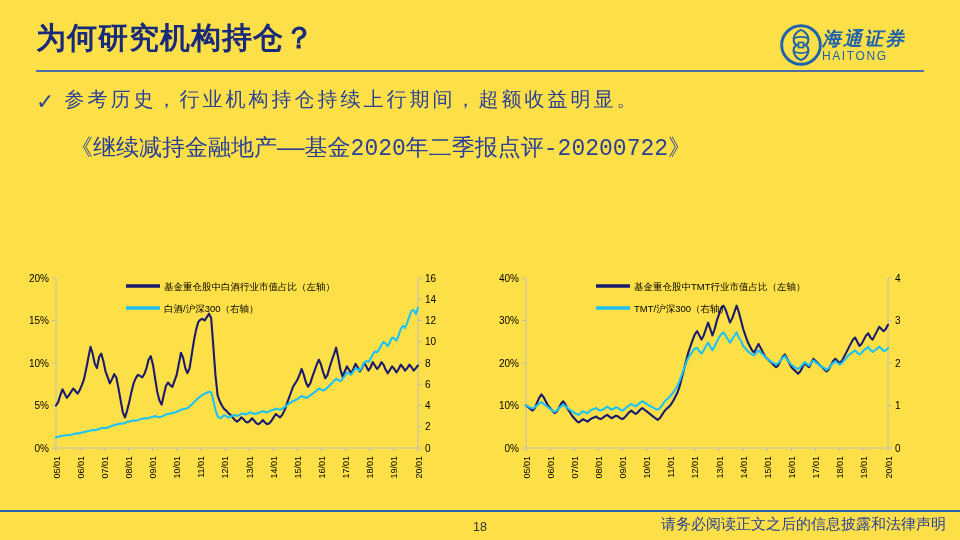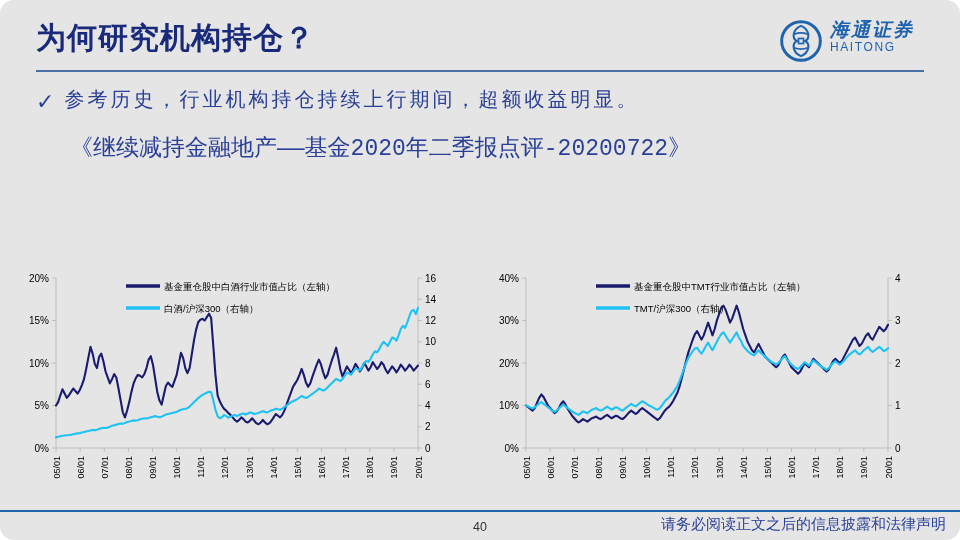--- a/index.html
+++ b/index.html
@@ -3,41 +3,41 @@
 <meta charset="utf-8">
 <style>
   html,body{margin:0;padding:0;}
   body{
     width:960px;height:540px;
     background:#ffffff;
     font-family:"Liberation Sans", sans-serif;
     overflow:hidden;
     position:relative;
   }
-  .slide{position:absolute;inset:0;background:#e5e5e5;border-radius:14px;}
+  .slide{position:absolute;inset:0;background:#fde047;}
 
   
   .title{
     position:absolute;left:36px;top:18px;
     font-family:"Liberation Serif", serif;
     font-weight:bold;
     font-size:30px;
     color:#1a2a7a;
     letter-spacing:1px;
     white-space:nowrap;
   }
   .title-rule{
     position:absolute;left:36px;right:36px;top:70px;
     height:2px;
     background:#4a6fa5;
   }
   .logo{
     position:absolute;right:30px;top:20px;
     width:150px;height:50px;
-    display:flex;align-items:flex-start;gap:8px;
+    display:flex;align-items:center;
   }
   .logo-mark{width:42px;height:42px;flex:0 0 42px;}
   .logo-text{display:flex;flex-direction:column;align-items:flex-start;line-height:1;}
   .logo-cn{
     font-family:"Liberation Serif", serif;
     font-size:19px;font-weight:bold;color:#1f63ad;
     letter-spacing:2px;font-style:italic;
   }
   .logo-en{
     font-size:12px;font-weight:normal;color:#1f63ad;
@@ -322,16 +322,16 @@
         <path d="M46.00 143.50 L48.19 145.20 L50.39 146.90 L52.58 148.60 L54.78 146.05 L56.97 140.95 L59.16 135.85 L61.36 132.45 L63.55 135.00 L65.75 139.25 L67.94 143.50 L70.13 146.05 L72.33 148.60 L74.52 151.15 L76.72 149.45 L78.91 146.05 L81.10 141.80 L83.30 139.25 L85.49 142.65 L87.68 146.90 L89.88 150.30 L92.07 153.70 L94.27 156.25 L96.46 158.80 L98.65 160.50 L100.85 158.80 L103.04 157.10 L105.24 158.38 L107.43 159.65 L109.62 157.95 L111.82 156.25 L114.01 155.40 L116.21 154.55 L118.40 156.25 L120.59 157.10 L122.79 155.82 L124.98 154.13 L127.18 152.85 L129.37 154.55 L131.56 156.25 L133.76 154.97 L135.95 153.70 L138.15 154.55 L140.34 156.25 L142.53 157.10 L144.73 155.40 L146.92 152.85 L149.12 150.30 L151.31 148.60 L153.50 150.30 L155.70 152.00 L157.89 150.30 L160.08 147.75 L162.28 146.05 L164.47 147.75 L166.67 149.45 L168.86 151.15 L171.05 152.85 L173.25 154.55 L175.44 156.25 L177.64 157.95 L179.83 156.25 L182.02 152.85 L184.22 149.45 L186.41 146.90 L188.61 145.20 L190.80 142.65 L192.99 139.25 L195.19 135.00 L197.38 130.75 L199.58 124.38 L201.77 115.88 L203.96 107.38 L206.16 98.88 L208.35 90.38 L210.55 84.00 L212.74 77.63 L214.93 72.10 L217.13 69.13 L219.32 73.38 L221.52 77.63 L223.71 73.38 L225.90 67.00 L228.10 60.62 L230.29 67.00 L232.48 73.38 L234.68 67.00 L236.87 58.50 L239.07 52.13 L241.26 45.75 L243.45 43.63 L245.65 47.88 L247.84 54.25 L250.04 60.62 L252.23 56.38 L254.42 50.00 L256.62 43.63 L258.81 50.00 L261.01 58.50 L263.20 67.00 L265.39 73.38 L267.59 79.75 L269.78 84.00 L271.98 88.25 L274.17 90.38 L276.36 86.13 L278.56 81.87 L280.75 86.13 L282.95 90.38 L285.14 94.63 L287.33 96.75 L289.53 98.88 L291.72 101.00 L293.92 103.13 L296.11 105.25 L298.30 103.13 L300.50 98.88 L302.69 94.63 L304.88 92.50 L307.08 96.75 L309.27 101.00 L311.47 105.25 L313.66 107.38 L315.85 109.50 L318.05 111.63 L320.24 109.50 L322.44 105.25 L324.63 101.00 L326.82 103.13 L329.02 105.25 L331.21 101.00 L333.41 96.75 L335.60 98.88 L337.79 101.00 L339.99 103.13 L342.18 105.25 L344.38 107.38 L346.57 109.50 L348.76 107.38 L350.96 103.13 L353.15 98.88 L355.35 96.75 L357.54 98.88 L359.73 101.00 L361.93 98.88 L364.12 94.63 L366.32 90.38 L368.51 86.13 L370.70 81.87 L372.90 77.63 L375.09 75.50 L377.28 79.75 L379.48 84.00 L381.67 81.87 L383.87 77.63 L386.06 73.38 L388.25 71.25 L390.45 75.50 L392.64 77.63 L394.84 73.38 L397.03 69.13 L399.22 64.88 L401.42 67.00 L403.61 69.13 L405.81 67.00 L408.00 62.75 " fill="none" stroke="#1a1a6e" stroke-width="2.1" stroke-linejoin="round" stroke-linecap="round"></path>
         <path d="M46.00 143.50 L48.19 144.35 L50.39 145.63 L52.58 146.47 L54.78 145.20 L56.97 143.50 L59.16 141.38 L61.36 140.10 L63.55 141.80 L65.75 143.50 L67.94 145.20 L70.13 146.90 L72.33 148.60 L74.52 149.88 L76.72 148.60 L78.91 146.47 L81.10 144.35 L83.30 142.65 L85.49 144.35 L87.68 146.05 L89.88 147.75 L92.07 149.45 L94.27 150.72 L96.46 152.00 L98.65 152.85 L100.85 151.15 L103.04 149.45 L105.24 150.30 L107.43 151.15 L109.62 149.45 L111.82 147.75 L114.01 146.90 L116.21 146.05 L118.40 147.75 L120.59 148.60 L122.79 147.75 L124.98 146.05 L127.18 144.78 L129.37 146.05 L131.56 147.75 L133.76 146.47 L135.95 145.20 L138.15 146.05 L140.34 147.75 L142.53 148.60 L144.73 146.90 L146.92 145.20 L149.12 143.50 L151.31 141.80 L153.50 143.50 L155.70 144.35 L157.89 142.65 L160.08 140.95 L162.28 139.25 L164.47 140.53 L166.67 141.80 L168.86 143.50 L171.05 144.35 L173.25 145.63 L175.44 146.90 L177.64 147.75 L179.83 146.05 L182.02 143.50 L184.22 140.10 L186.41 137.55 L188.61 135.85 L190.80 133.30 L192.99 130.75 L195.19 127.35 L197.38 123.95 L199.58 118.85 L201.77 112.90 L203.96 106.95 L206.16 101.00 L208.35 95.90 L210.55 92.50 L212.74 89.10 L214.93 86.55 L217.13 85.70 L219.32 89.10 L221.52 91.65 L223.71 88.25 L225.90 84.00 L228.10 80.60 L230.29 84.85 L232.48 88.25 L234.68 84.00 L236.87 79.75 L239.07 75.50 L241.26 72.10 L243.45 70.40 L245.65 73.80 L247.84 77.20 L250.04 80.60 L252.23 77.20 L254.42 73.80 L256.62 70.40 L258.81 75.50 L261.01 78.90 L263.20 84.00 L265.39 86.55 L267.59 89.10 L269.78 90.80 L271.98 92.50 L274.17 93.35 L276.36 90.80 L278.56 88.25 L280.75 90.80 L282.95 92.50 L285.14 95.05 L287.33 96.75 L289.53 98.45 L291.72 100.15 L293.92 101.00 L296.11 102.70 L298.30 101.00 L300.50 98.45 L302.69 95.90 L304.88 94.20 L307.08 97.60 L309.27 100.15 L311.47 102.70 L313.66 104.40 L315.85 106.10 L318.05 106.95 L320.24 105.25 L322.44 102.70 L324.63 100.15 L326.82 101.85 L329.02 103.55 L331.21 101.00 L333.41 98.45 L335.60 100.15 L337.79 101.85 L339.99 103.55 L342.18 105.25 L344.38 106.10 L346.57 107.80 L348.76 106.10 L350.96 103.55 L353.15 101.00 L355.35 99.30 L357.54 101.00 L359.73 102.70 L361.93 101.00 L364.12 98.45 L366.32 95.90 L368.51 93.35 L370.70 91.65 L372.90 89.95 L375.09 88.25 L377.28 90.80 L379.48 92.50 L381.67 90.80 L383.87 88.25 L386.06 86.55 L388.25 84.85 L390.45 88.25 L392.64 89.95 L394.84 88.25 L397.03 86.55 L399.22 84.85 L401.42 86.55 L403.61 89.10 L405.81 88.25 L408.00 86.13 " fill="none" stroke="#1fc3f3" stroke-width="2.1" stroke-linejoin="round" stroke-linecap="round"></path>
         <line x1="116" y1="24" x2="150" y2="24" stroke="#1a1a6e" stroke-width="3.4"></line>
         <text x="154" y="28" class="legend-text">基金重仓股中TMT行业市值占比（左轴）</text>
         <line x1="116" y1="46" x2="150" y2="46" stroke="#1fc3f3" stroke-width="3.4"></line>
         <text x="154" y="50" class="legend-text">TMT/沪深300（右轴）</text>
       </svg>
   </div>
 
   <div class="footer-rule"></div>
-  <div class="footer-page">40</div>
+  <div class="footer-page">18</div>
   <div class="footer-note">请务必阅读正文之后的信息披露和法律声明</div>
 
 </div>
 
 </body></html>

